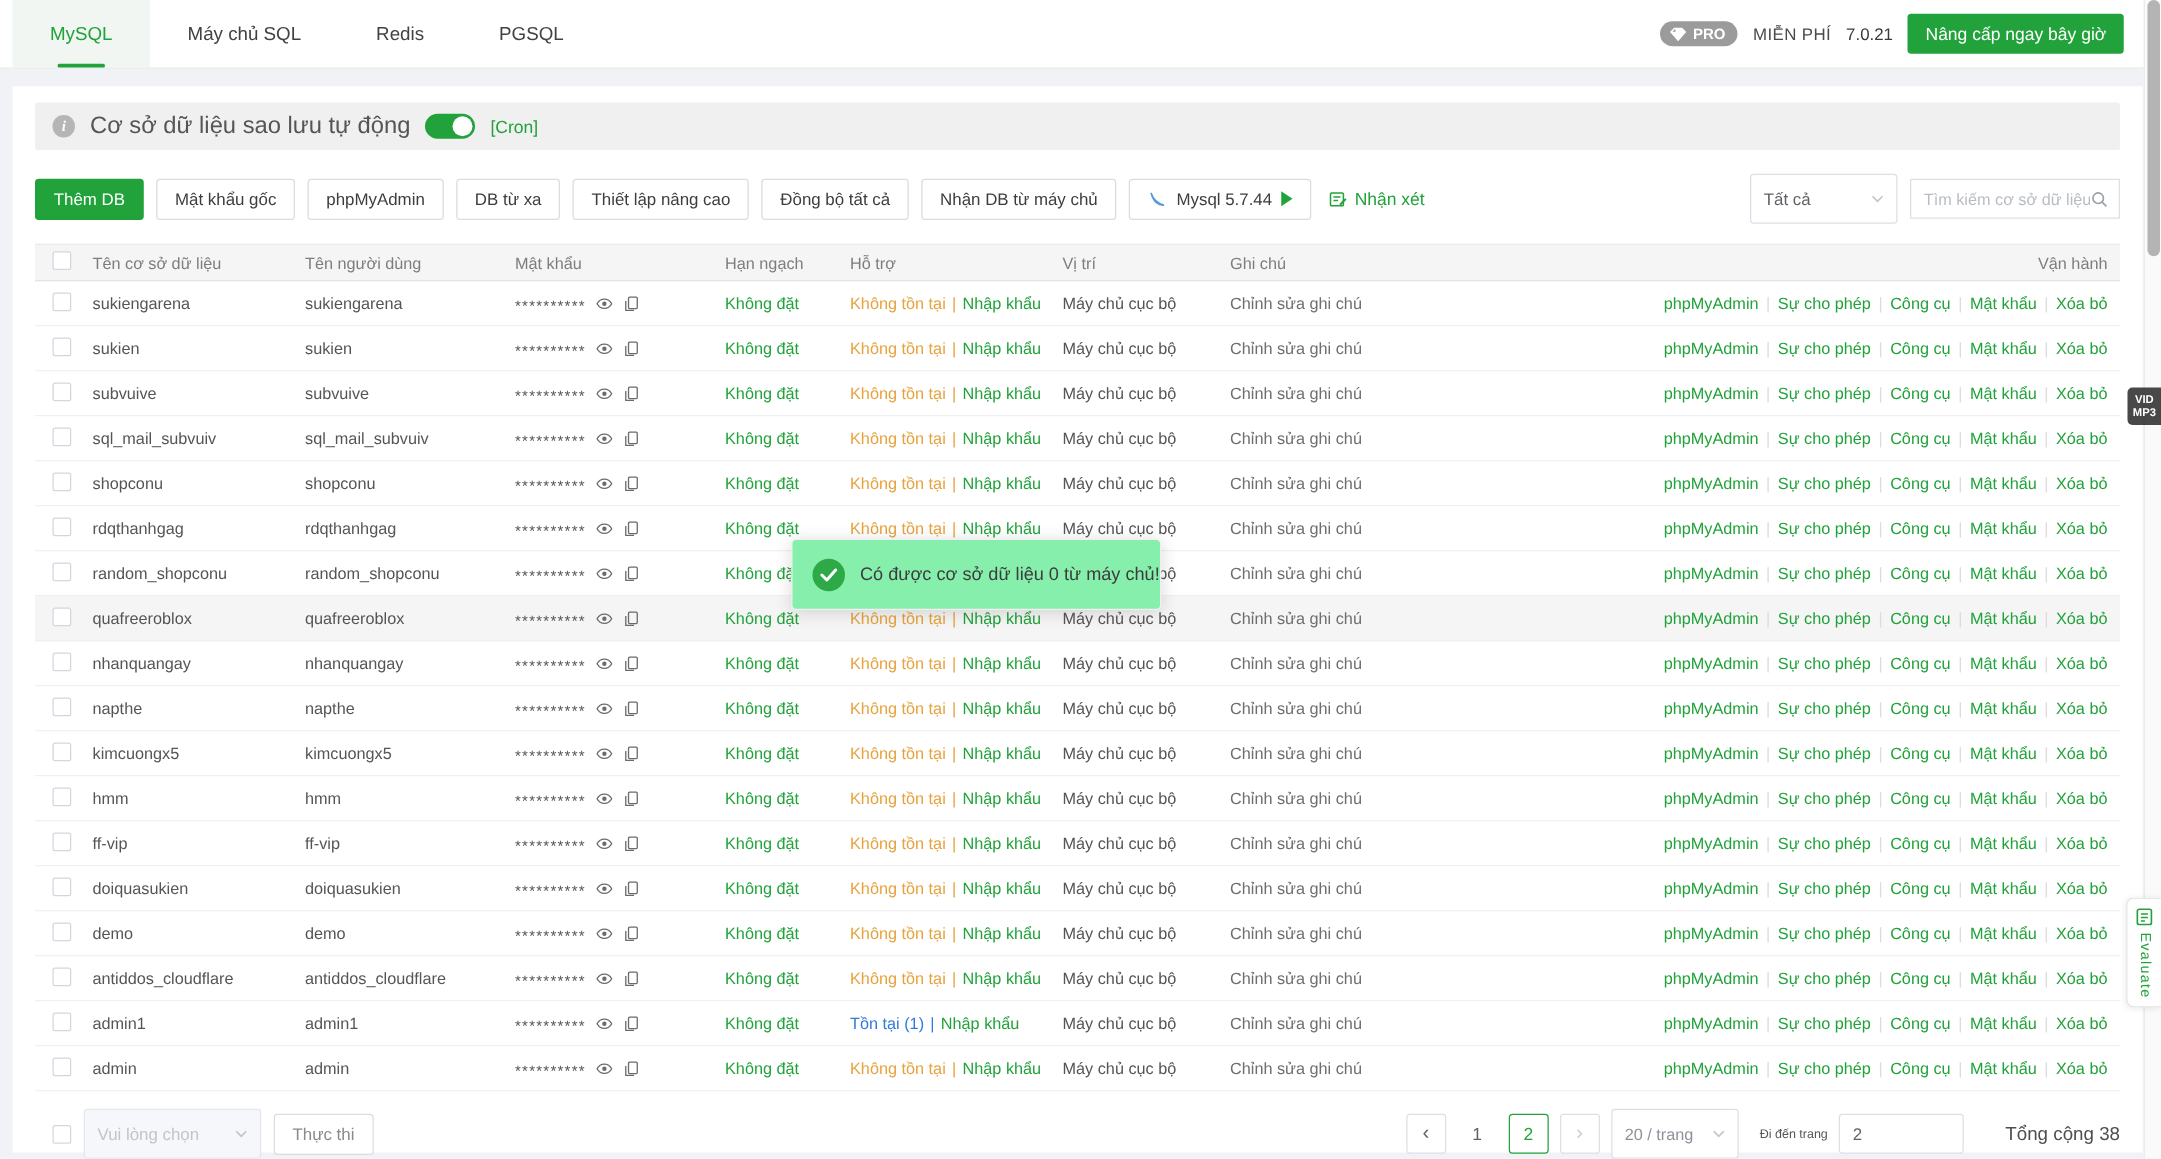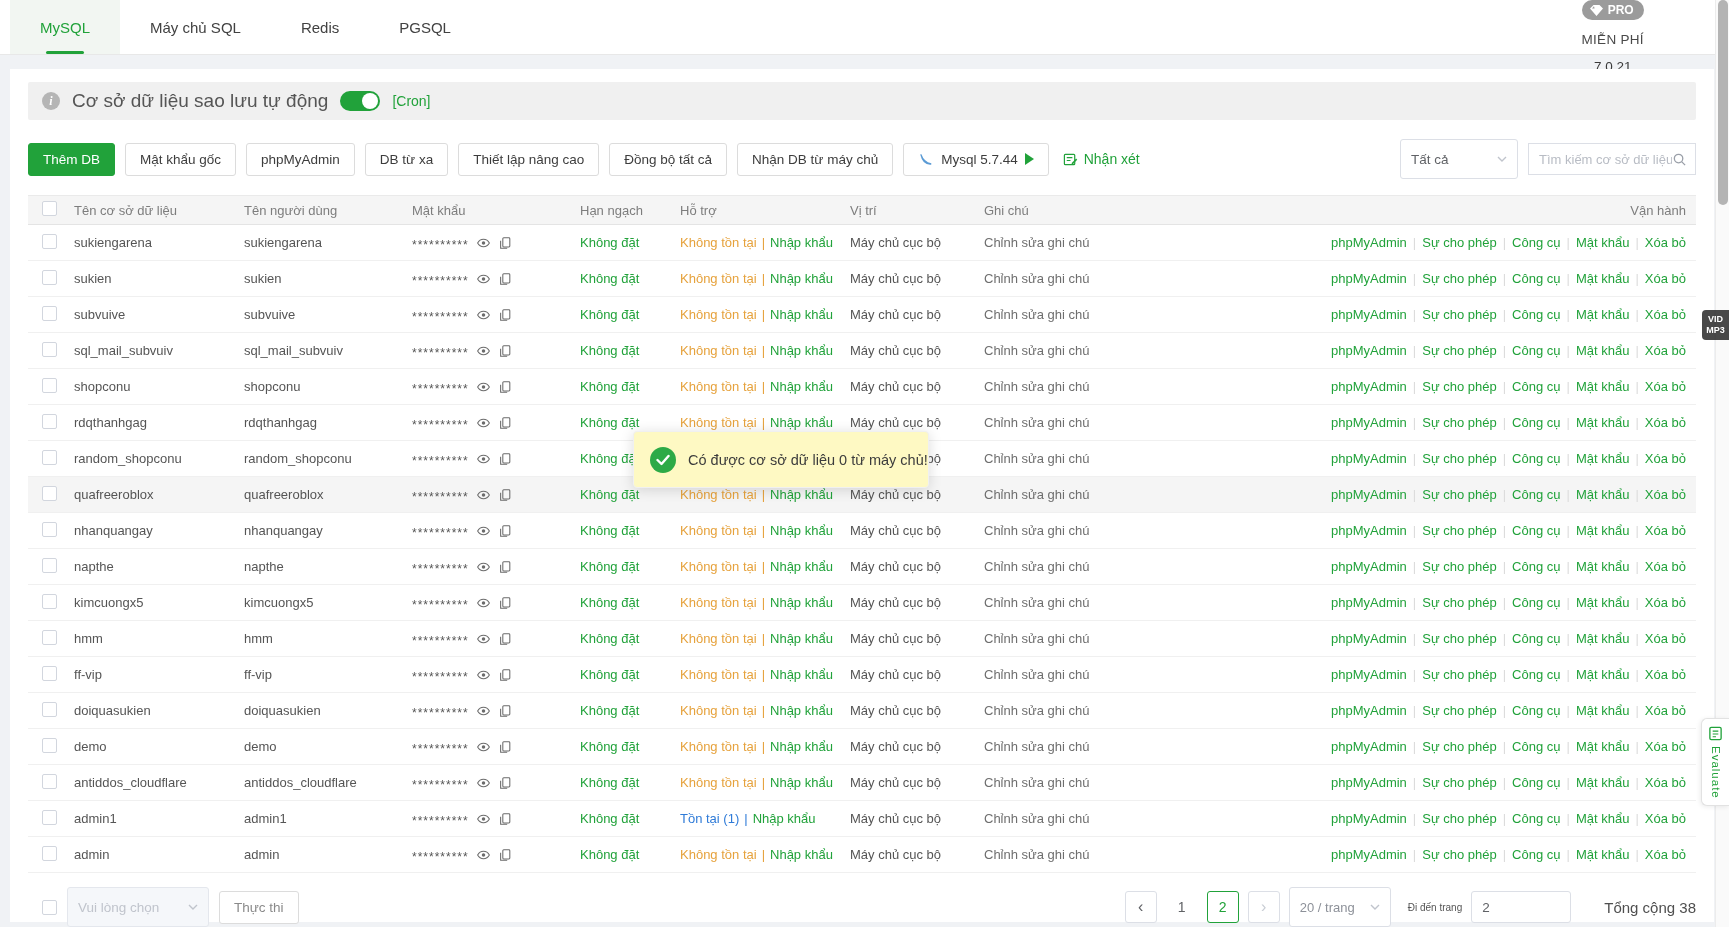--- a/index.html
+++ b/index.html
@@ -5,21 +5,21 @@
   * { margin:0; padding:0; box-sizing:border-box; }
   html,body { width:1729px; height:927px; overflow:hidden; }
   body { font-family:"Liberation Sans","DejaVu Sans",sans-serif; background:#f0f2f5; color:#555; font-size:14px; position:relative; }
 
   
   .topbar { position:absolute; top:0; left:0; right:0; height:55px; background:#fff; border-bottom:1px solid #e8e8e8; display:flex; align-items:stretch; }
   .tabs { display:flex; align-items:stretch; padding-left:10px; }
   .tab { position:relative; display:flex; align-items:center; padding:0 30px; font-size:15px; color:#424242; cursor:pointer; }
   .tab.active { background:#f2f6f2; color:#21a23a; }
   .tab.active::after { content:""; position:absolute; bottom:0; left:50%; transform:translateX(-50%); width:38px; height:3px; background:#21a23a; border-radius:2px; }
-  .topbar-right { margin-left:auto; display:flex; align-items:center; gap:12px; padding-right:30px;flex-direction:column; }
+  .topbar-right { margin-left:auto; display:flex; align-items:center; gap:12px; padding-right:30px; }
   .pro-badge { background:#9b9b9b; color:#fff; font-size:12px; font-weight:bold; border-radius:10px; padding:3px 10px 3px 8px; display:inline-flex; align-items:center; gap:5px; }
   .license { color:#4a4a4a; font-size:13.5px; letter-spacing:.3px; }
   .version { color:#3a3a3a; font-size:13.5px; }
   .upgrade-btn { background:#21a23a; color:#fff; border:none; border-radius:3px; font-size:14px; padding:8px 14px; cursor:pointer; font-family:inherit; }
 
   
   .panel { position:absolute; top:69px; left:10px; right:15px; bottom:5px; background:#fff; padding:13px 18px 9px 18px; }
 
   .backup-bar { background:#f0f0f0; border-radius:2px; height:38px; display:flex; align-items:center; gap:12px; padding:0 14px; margin-bottom:19px; }
   .info-icon { width:18px; height:18px; border-radius:50%; background:#b5b5b5; color:#fff; font-size:12px; font-style:italic; font-weight:bold; display:inline-flex; align-items:center; justify-content:center; font-family:"Liberation Serif",serif; }
@@ -73,21 +73,21 @@
   .page-btn { width:32px; height:32px; border:1px solid #dcdfe6; border-radius:3px; background:#fff; display:inline-flex; align-items:center; justify-content:center; font-size:16px; color:#606266; cursor:pointer; }
   .page-btn.disabled { color:#c8cdd4; cursor:default; }
   .page-num { width:32px; height:32px; display:inline-flex; align-items:center; justify-content:center; font-size:14px; color:#606266; cursor:pointer; }
   .page-num.active { border:1px solid #21a23a; border-radius:3px; color:#21a23a; }
   .size-select { width:102px; color:#8d9199; font-size:13px; }
   .goto-label { color:#555; font-size:10px; margin-left:8px; }
   .goto-input { width:100px; height:32px; border:1px solid #dcdfe6; border-radius:3px; padding:0 10px; font-size:13.5px; color:#606266; outline:none; font-family:inherit; }
   .total-label { color:#4f4f4f; font-size:15px; margin-left:24px; }
 
   
-  .toast { position:absolute; left:633px; top:431px; width:296px; height:57px; background:#fef9c3; border-radius:4px; box-shadow:0 2px 14px rgba(0,0,0,.14); border:1px solid #f0f0f0; display:flex; align-items:center; gap:12px; padding:0 16px; z-index:50; }
+  .toast { position:absolute; left:633px; top:431px; width:296px; height:57px; background:#86efac; border-radius:4px; box-shadow:0 2px 14px rgba(0,0,0,.14); border:1px solid #f0f0f0; display:flex; align-items:center; gap:12px; padding:0 16px; z-index:50; }
   .toast-check { width:26px; height:26px; border-radius:50%; background:#2daa47; color:#fff; display:inline-flex; align-items:center; justify-content:center; flex:none; }
   .toast-msg { font-size:14.5px; color:#3c3c3c; white-space:nowrap; }
 
   .scrollbar { position:absolute; top:0; right:0; bottom:0; width:14px; background:#fafafa; border-left:1px solid #ececec; z-index:40; }
   .scroll-thumb { position:absolute; top:0; left:2px; width:10px; height:205px; background:#b4b4b4; border-radius:5px; }
 
   .vid-tag { position:absolute; right:0; top:310px; width:27px; background:rgba(40,40,40,.85); color:#fff; font-size:9px; font-weight:bold; text-align:center; line-height:11px; padding:4px 1px; border-radius:4px 0 0 4px; z-index:45; }
   .evaluate-tab { position:absolute; right:0; top:718px; width:28px; height:88px; background:#fff; border:1px solid #e2e2e2; border-right:none; border-radius:6px 0 0 6px; box-shadow:-1px 1px 5px rgba(0,0,0,.08); display:flex; flex-direction:column; align-items:center; gap:5px; padding-top:7px; z-index:45; cursor:pointer; }
   .evaluate-text { writing-mode:vertical-rl; font-size:11.5px; color:#21a23a; letter-spacing:1px; }
 </style>

